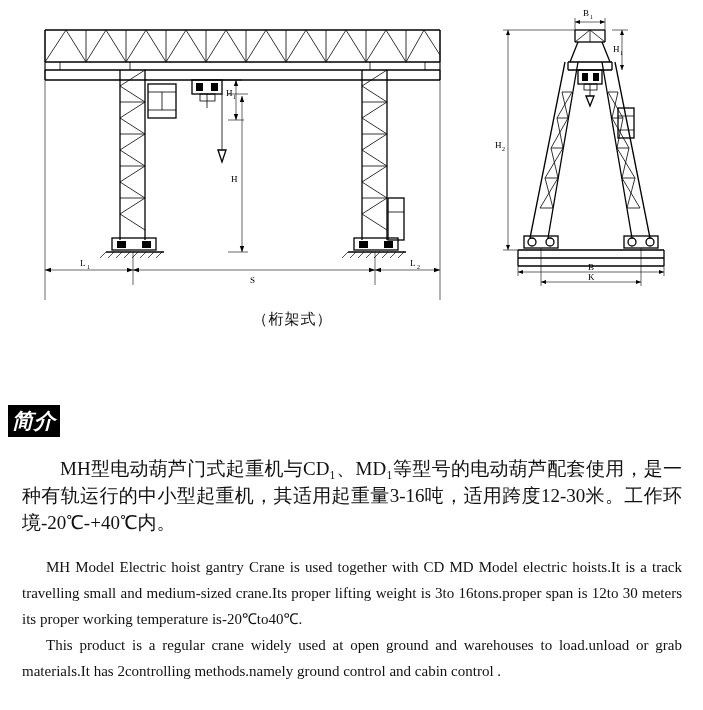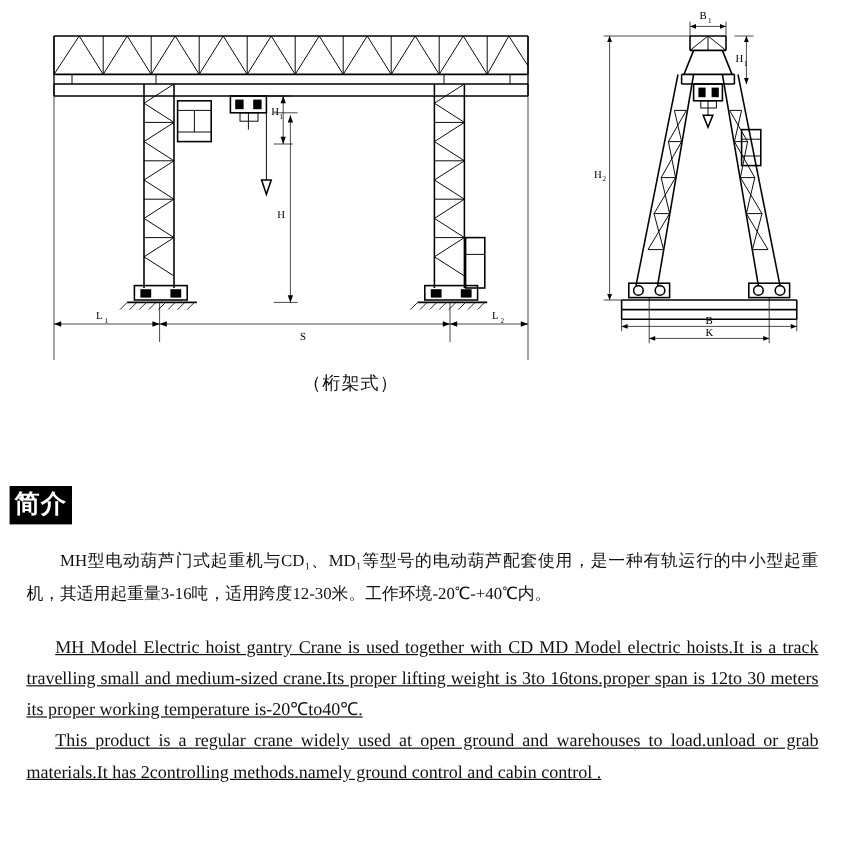--- a/index.html
+++ b/index.html
@@ -43,20 +43,21 @@
     color: #111;
   }
   
   .section-head {
     position: absolute;
     left: 8px;
     top: 405px;
     display: flex;
     align-items: center;
     gap: 21px;
+    font-style: italic;
   }
   .section-head .cn {
     background: #000;
     color: #fff;
     font-family: "Liberation Sans", sans-serif;
     font-weight: bold;
     font-size: 21px;
     line-height: 1;
     padding: 5px 4px 6px 4px;
     letter-spacing: 1px;
@@ -70,41 +71,40 @@
   }
   
   .body-text {
     position: absolute;
     left: 22px;
     top: 455px;
     width: 660px;
   }
   .p-cn {
     font-family: "Liberation Serif", serif;
-    font-size: 14px;
+    font-size: 19px;
     line-height: 27px;
     text-align: justify;
     margin: 0 0 2px 0;
     text-indent: 2em;
     color: #111;
   }
   .gap-en {
     height: 16px;
   }
   .p-en {
     font-family: "Liberation Serif", serif;
     font-size: 15px;
     line-height: 26px;
     text-align: justify;
     margin: 0;
     color: #111;
   }
   .p-en.indent {
     text-indent: 1.6em;
-    text-decoration: underline;
   }
   .thin {
     stroke: #000;
     stroke-width: 0.8;
     fill: none;
   }
   .thin2 {
     stroke: #000;
     stroke-width: 1.3;
     fill: none;

